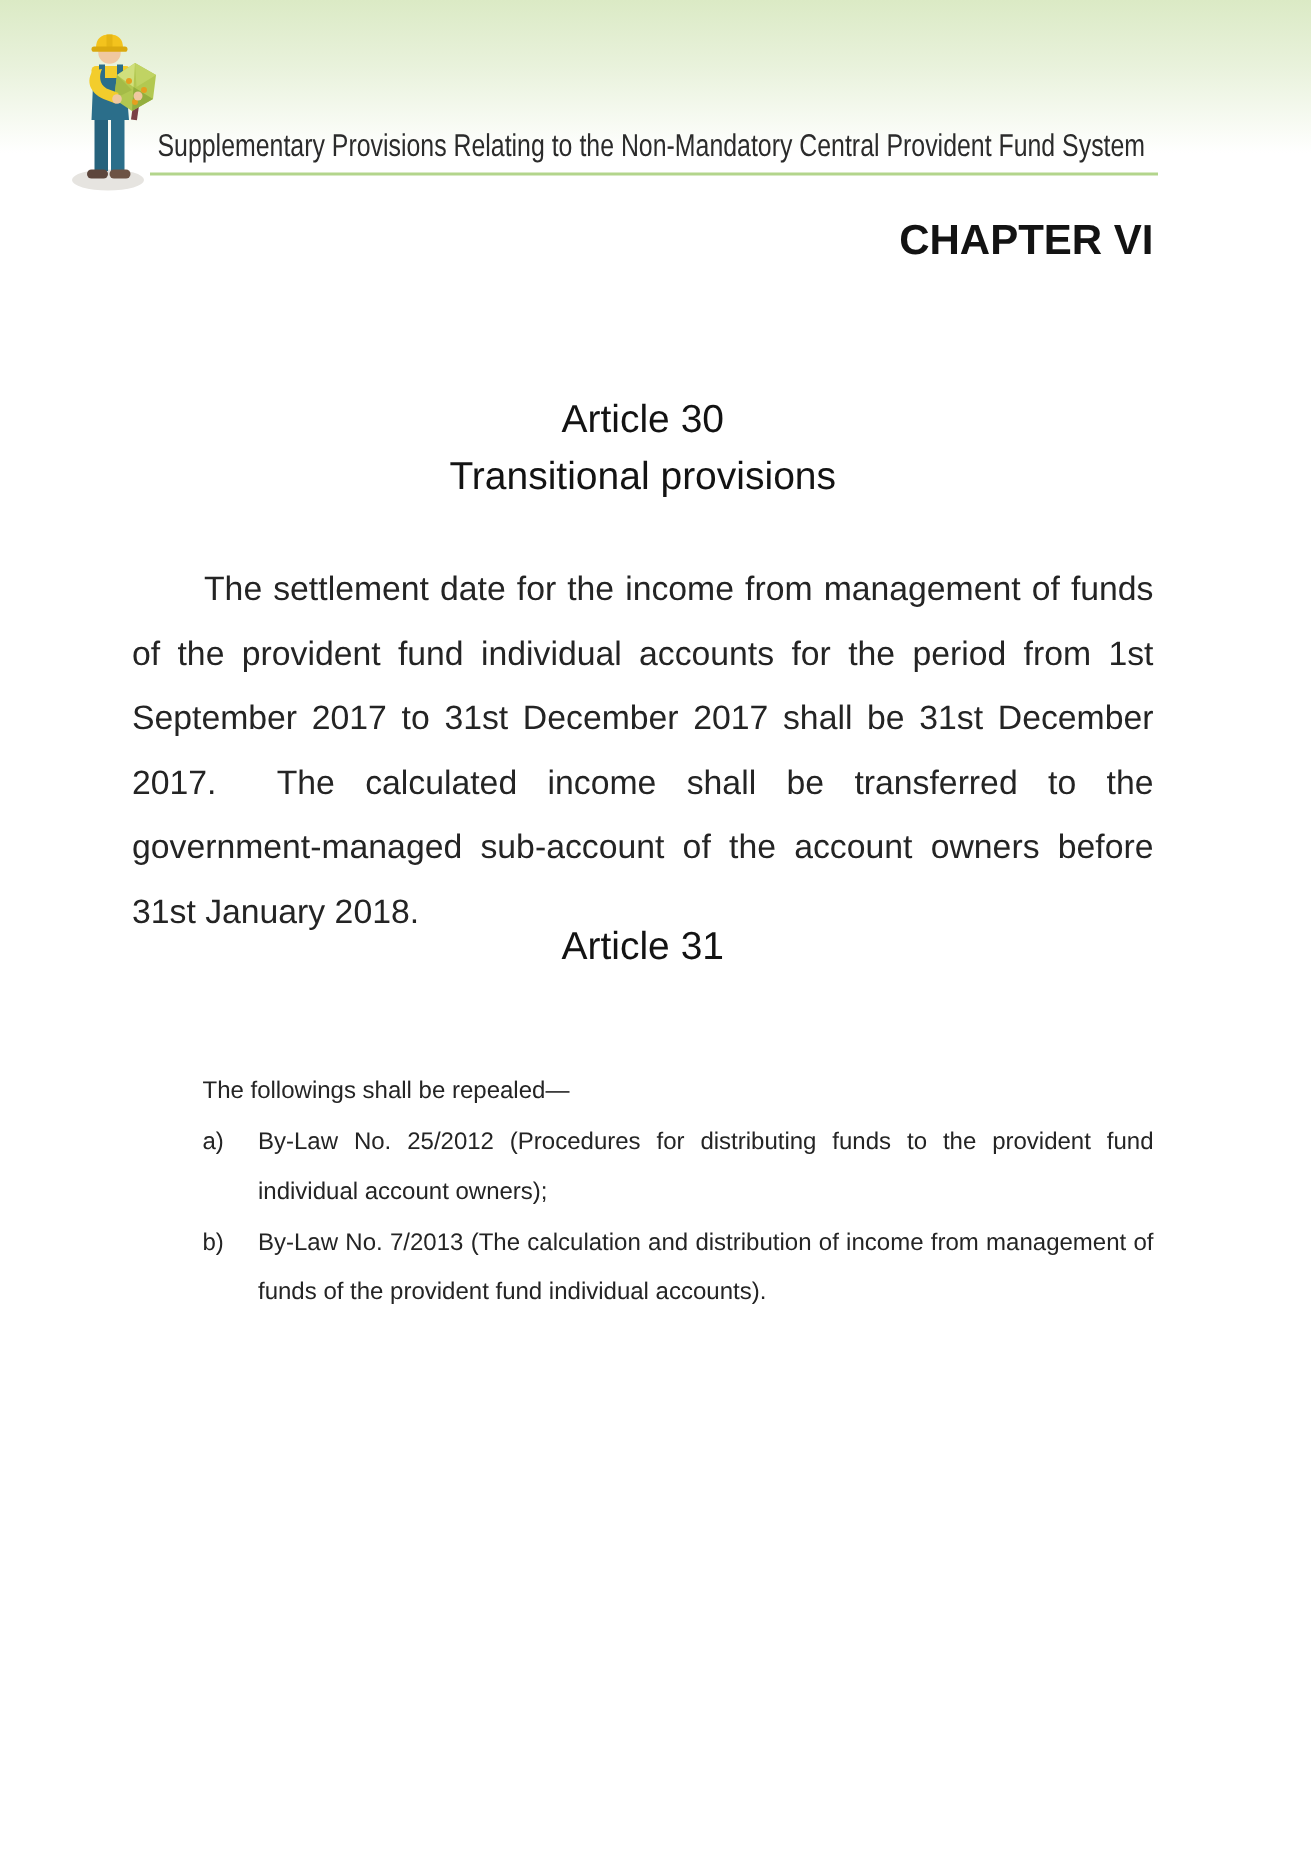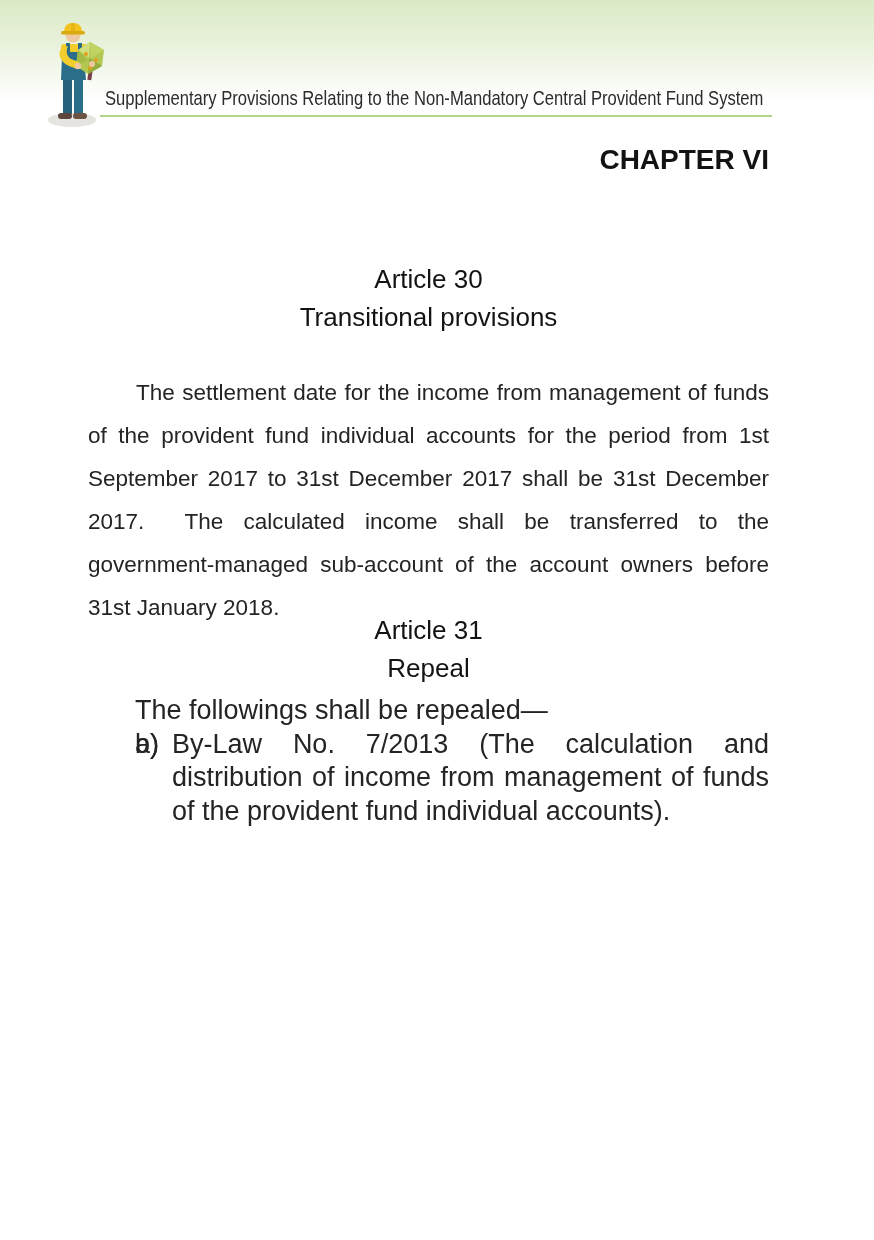--- a/index.html
+++ b/index.html
@@ -34,22 +34,22 @@
   .article-30-head{top:261px;}
   .article-31-head{top:612px;}
   
   .para{
     position:absolute;left:88px;top:371px;width:681px;
     font-size:22.5px;line-height:43px;
     text-align:justify;text-indent:48px;white-space:pre-wrap;color:#242424;
   }
   
   .repeal-block{
-    position:absolute;left:135px;top:694px;width:634px;
-    font-size:27px;line-height:33.5px;color:#242424;
+    position:absolute;left:135px;top:711px;width:634px;
+    font-size:16px;line-height:33.5px;color:#242424;
   }
   .repeal-item{position:relative;padding-left:37px;text-align:justify;}
   .repeal-item .item-label{position:absolute;left:0;top:0;}
   
   .page-number{position:absolute;left:86px;top:1150px;font-size:23px;color:#3e3e3f;margin-left:24px;}
   .trees{position:absolute;left:12px;top:1138px;width:112px;height:100px;}
 </style>
 </head>
 <body>
 
@@ -94,27 +94,27 @@
   </div>
 
   <div class="article-head article-30-head">
     <div>Article 30</div>
     <div>Transitional provisions</div>
   </div>
   <div class="para">The settlement date for the income from management of funds of the provident fund individual accounts for the period from 1st September 2017 to 31st December 2017 shall be 31st December 2017.  The calculated income shall be transferred to the government-managed sub-account of the account owners before 31st January 2018.</div>
 
   <div class="article-head article-31-head">
     <div>Article 31</div>
-    <div>Repeal</div>
   </div>
 
   <div class="repeal-block">
     <div class="repeal-intro">The followings shall be repealed—</div>
     <div class="repeal-item">
       <span class="item-label">a)</span>
+      <span>By-Law No. 25/2012 (Procedures for distributing funds to the provident fund individual account owners);</span>
     </div>
     <div class="repeal-item">
       <span class="item-label">b)</span>
       <span>By-Law No. 7/2013 (The calculation and distribution of income from management of funds of the provident fund individual accounts).</span>
     </div>
   </div>
 
   <div class="page-number">26</div>
 
   <svg class="trees" viewBox="0 0 112 100" xmlns="http://www.w3.org/2000/svg">

